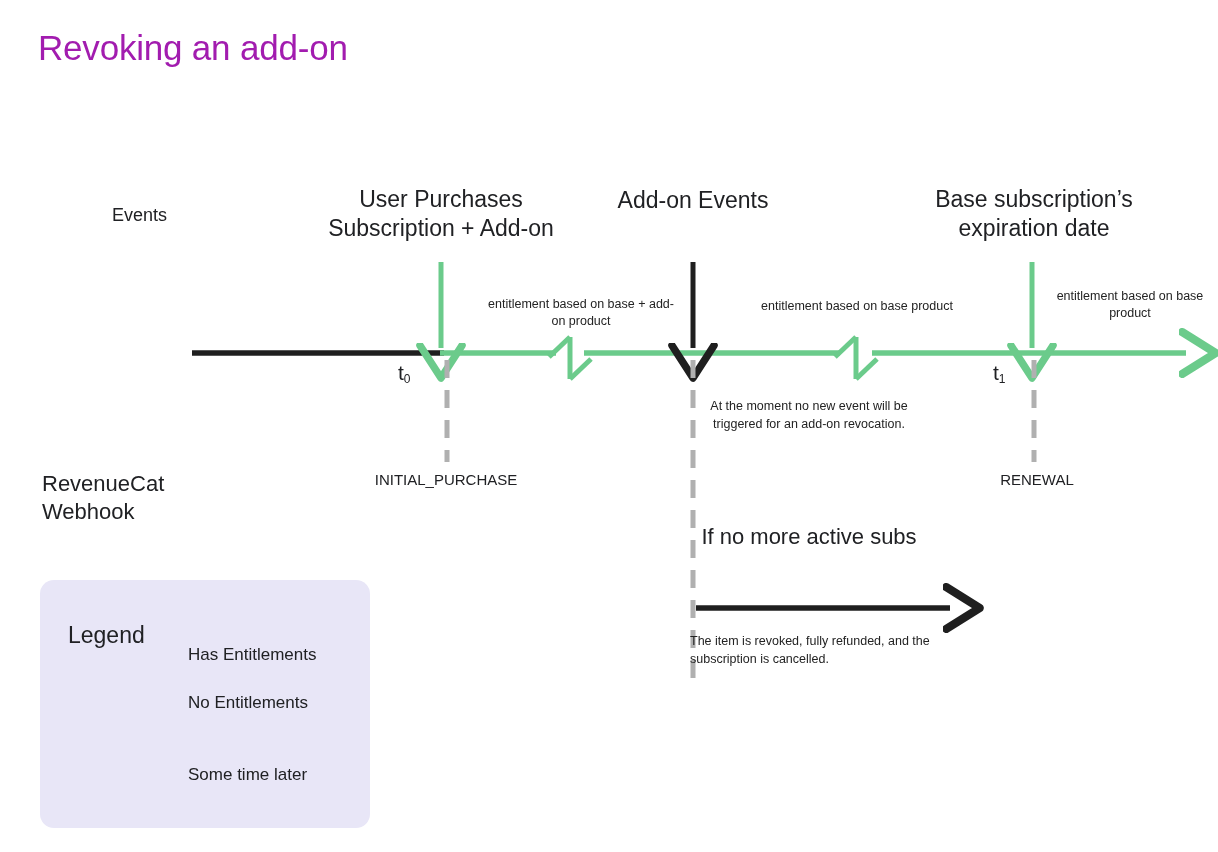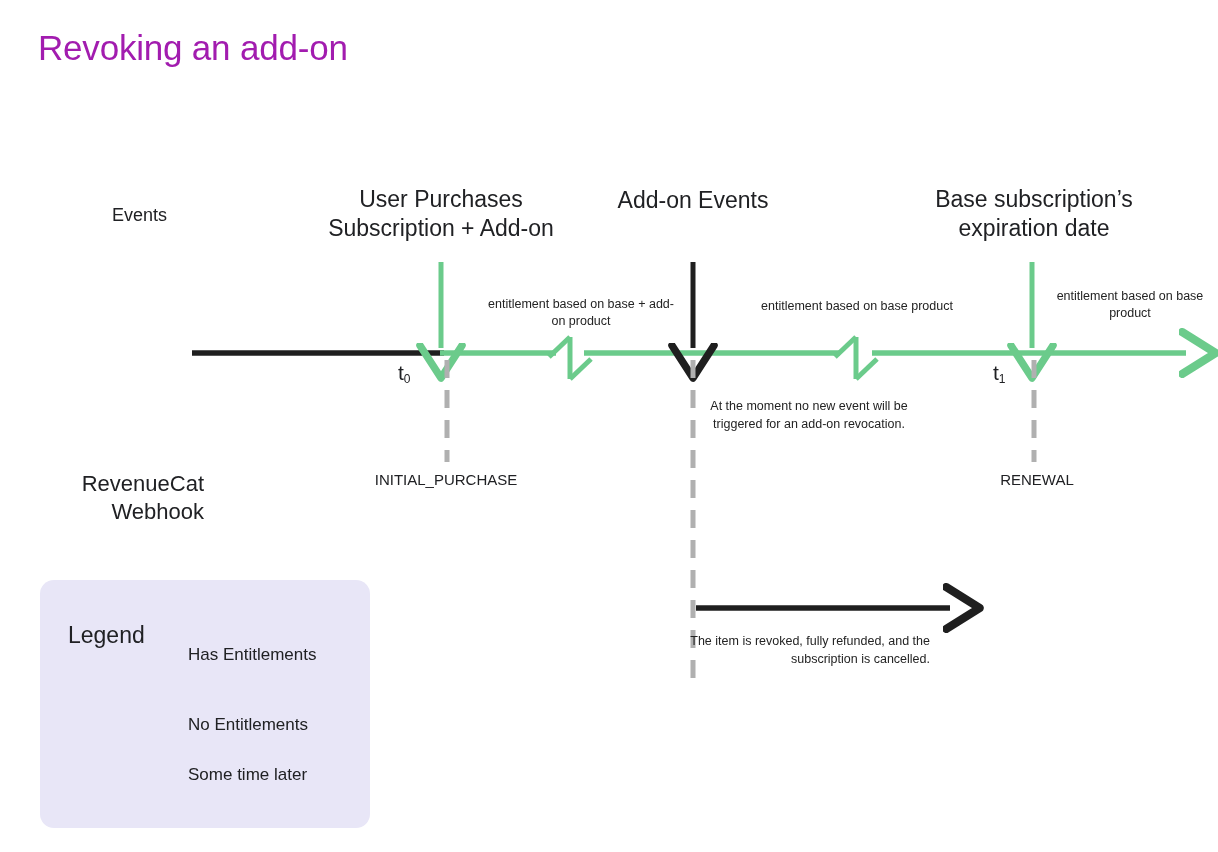--- a/index.html
+++ b/index.html
@@ -46,21 +46,21 @@
   #events-label {
     left: 112px;
     top: 204px;
     font-size: 18px;
     color: #202124;
   }
   #webhook-label {
     left: 42px;
     top: 470px;
     width: 162px;
-    text-align: right;
+    text-align: left;
     font-size: 22px;
     color: #202124;
     white-space: normal;
   }
 
   
   .event-title {
     font-size: 23px;
     text-align: center;
     color: #202124;
@@ -125,21 +125,21 @@
     text-align: center;
     color: #202124;
     white-space: normal;
     line-height: 1.34;
   }
   #note-revoked {
     left: 690px;
     top: 633px;
     width: 240px;
     font-size: 12.5px;
-    text-align: right;
+    text-align: left;
     color: #232323;
     white-space: normal;
     line-height: 1.42;
   }
 
   
   #legend-box {
     position: absolute;
     left: 40px;
     top: 580px;
@@ -153,21 +153,21 @@
     top: 592px;
     font-size: 23px;
     color: #202124;
     margin-top: 29px;
   }
   .legend-label {
     font-size: 17px;
     color: #202124;
   }
   #legend-label-0 { left: 188px; top: 644px; }
-  #legend-label-1 { left: 188px; top: 714px; }
+  #legend-label-1 { left: 188px; top: 692px; }
   #legend-label-2 { left: 188px; top: 764px; }
 </style>
 </head>
 <body>
 
 <div class="canvas">
 
   <div class="txt" id="page-title">Revoking an add-on</div>
 
   <div class="txt" id="events-label">Events</div>
@@ -263,20 +263,21 @@
     </g>
   </svg>
 
   <div class="txt t-marker" id="t-marker-0"><span>t</span><sub>0</sub></div>
   <div class="txt t-marker" id="t-marker-1"><span>t</span><sub>1</sub></div>
 
   <div class="txt webhook-name" id="webhook-name-0">INITIAL_PURCHASE</div>
   <div class="txt webhook-name" id="webhook-name-1">RENEWAL</div>
 
   <div class="txt" id="note-no-event">At the moment no new event will be triggered for an add-on revocation.</div>
+  <div class="txt" id="note-no-active-subs">If no more active subs</div>
   <div class="txt" id="note-revoked">The item is revoked, fully refunded, and the subscription is cancelled.</div>
 
   <div id="legend-box"></div>
   <div class="txt" id="legend-title">Legend</div>
   <div class="txt legend-label" id="legend-label-0">Has Entitlements</div>
   <div class="txt legend-label" id="legend-label-1">No Entitlements</div>
   <div class="txt legend-label" id="legend-label-2">Some time later</div>
 
 </div>
 

